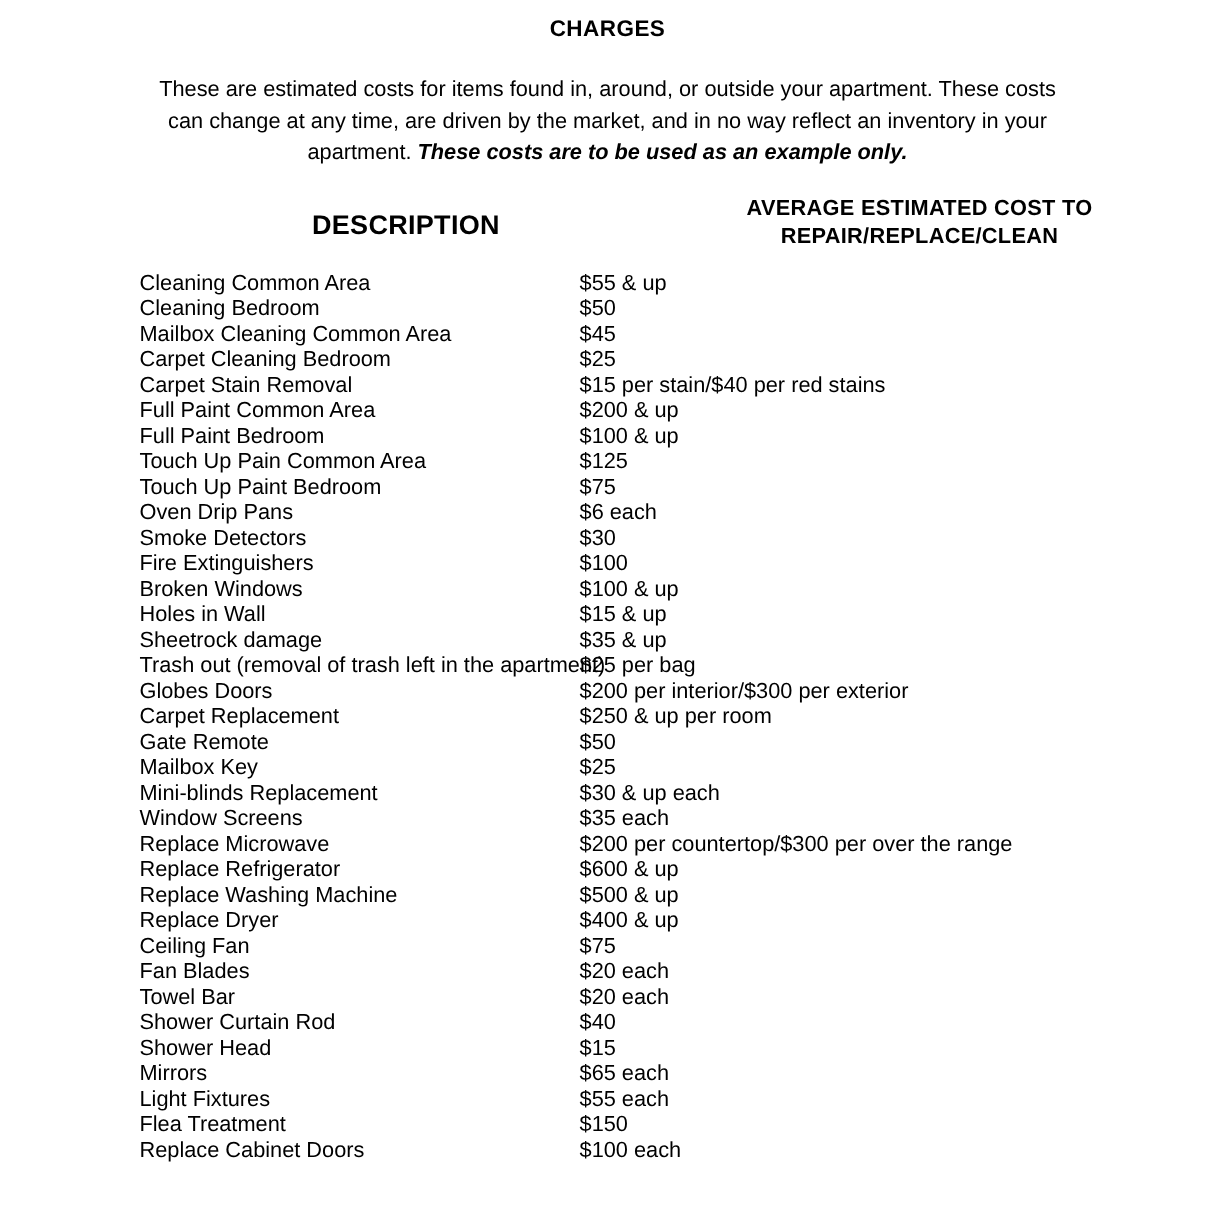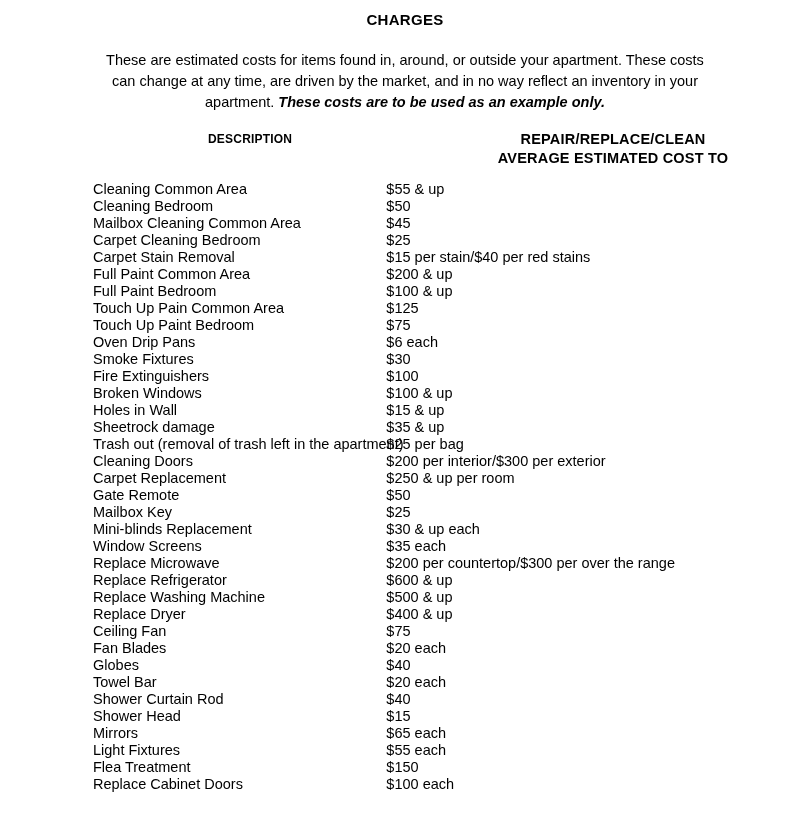--- a/index.html
+++ b/index.html
@@ -43,22 +43,22 @@
     font-style: italic;
   }
   .col-headers {
     position: relative;
     height: 42px;
     margin-top: 17px;
   }
   .hdr-description {
     position: absolute;
     left: 208px;
-    top: 0;
-    font-size: 12px;
+    top: 11px;
+    font-size: 18px;
     font-weight: bold;
     letter-spacing: 0.2px;
     line-height: 19px;
   }
   .hdr-cost {
     position: absolute;
     left: 455px;
     top: 0;
     width: 316px;
     text-align: center;
@@ -102,22 +102,22 @@
 
   <h1 class="doc-title">CHARGES</h1>
 
   <p class="intro">
     <span>These are estimated costs for items found in, around, or outside your apartment. These costs can change at any time, are driven by the market, and in no way reflect an inventory in your apartment. </span><span class="intro-em">These costs are to be used as an example only.</span>
   </p>
 
   <div class="col-headers">
     <div class="hdr-description">DESCRIPTION</div>
     <div class="hdr-cost">
+      <span>AVERAGE ESTIMATED COST TO</span>
       <span>REPAIR/REPLACE/CLEAN</span>
-      <span>AVERAGE ESTIMATED COST TO</span>
     </div>
   </div>
 
   <table class="charges-table">
     <tbody>
         <tr>
           <td class="col-item">Cleaning Common Area</td>
           <td class="col-cost">$55 &amp; up</td>
         </tr>
         <tr>
@@ -150,21 +150,21 @@
         </tr>
         <tr>
           <td class="col-item">Touch Up Paint Bedroom</td>
           <td class="col-cost">$75</td>
         </tr>
         <tr>
           <td class="col-item">Oven Drip Pans</td>
           <td class="col-cost">$6 each</td>
         </tr>
         <tr>
-          <td class="col-item">Smoke Fixtures</td>
+          <td class="col-item">Smoke Detectors</td>
           <td class="col-cost">$30</td>
         </tr>
         <tr>
           <td class="col-item">Fire Extinguishers</td>
           <td class="col-cost">$100</td>
         </tr>
         <tr>
           <td class="col-item">Broken Windows</td>
           <td class="col-cost">$100 &amp; up</td>
         </tr>
@@ -174,21 +174,21 @@
         </tr>
         <tr>
           <td class="col-item">Sheetrock damage</td>
           <td class="col-cost">$35 &amp; up</td>
         </tr>
         <tr>
           <td class="col-item">Trash out (removal of trash left in the apartment)</td>
           <td class="col-cost">$25 per bag</td>
         </tr>
         <tr>
-          <td class="col-item">Cleaning Doors</td>
+          <td class="col-item">Globes Doors</td>
           <td class="col-cost">$200 per interior/$300 per exterior</td>
         </tr>
         <tr>
           <td class="col-item">Carpet Replacement</td>
           <td class="col-cost">$250 &amp; up per room</td>
         </tr>
         <tr>
           <td class="col-item">Gate Remote</td>
           <td class="col-cost">$50</td>
         </tr>
@@ -222,24 +222,20 @@
         </tr>
         <tr>
           <td class="col-item">Ceiling Fan</td>
           <td class="col-cost">$75</td>
         </tr>
         <tr>
           <td class="col-item">Fan Blades</td>
           <td class="col-cost">$20 each</td>
         </tr>
         <tr>
-          <td class="col-item">Globes</td>
-          <td class="col-cost">$40</td>
-        </tr>
-        <tr>
           <td class="col-item">Towel Bar</td>
           <td class="col-cost">$20 each</td>
         </tr>
         <tr>
           <td class="col-item">Shower Curtain Rod</td>
           <td class="col-cost">$40</td>
         </tr>
         <tr>
           <td class="col-item">Shower Head</td>
           <td class="col-cost">$15</td>

